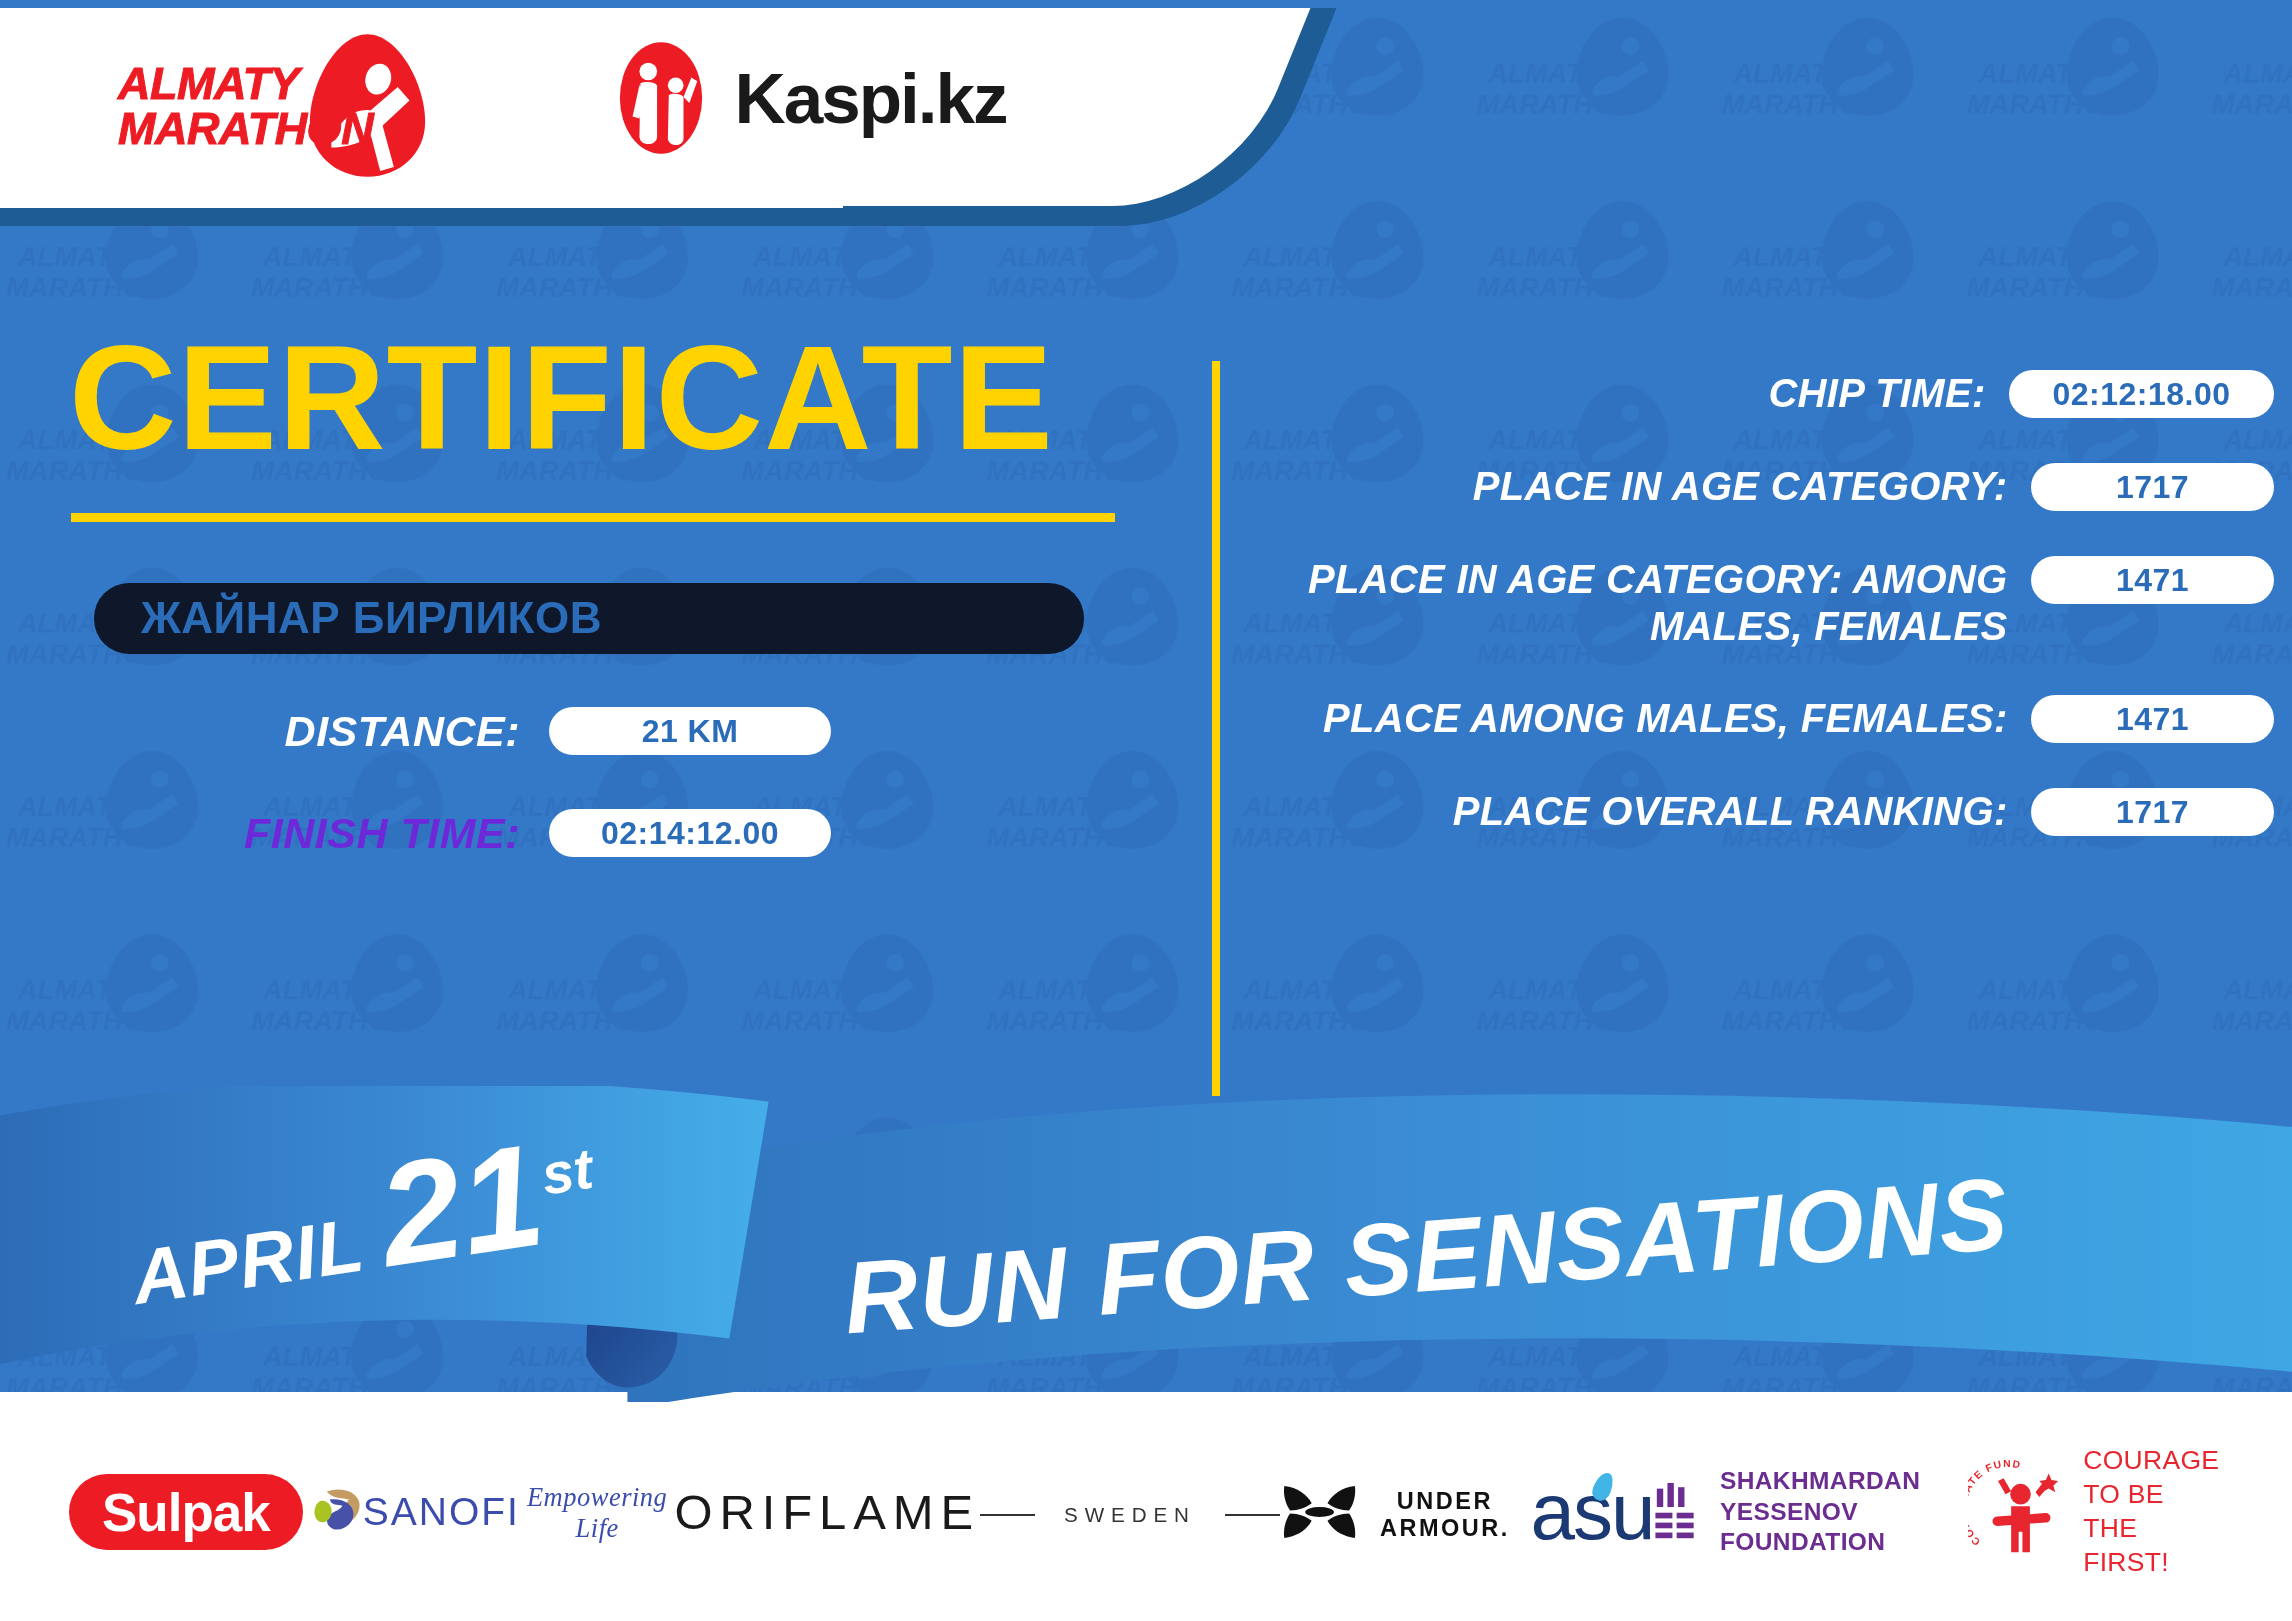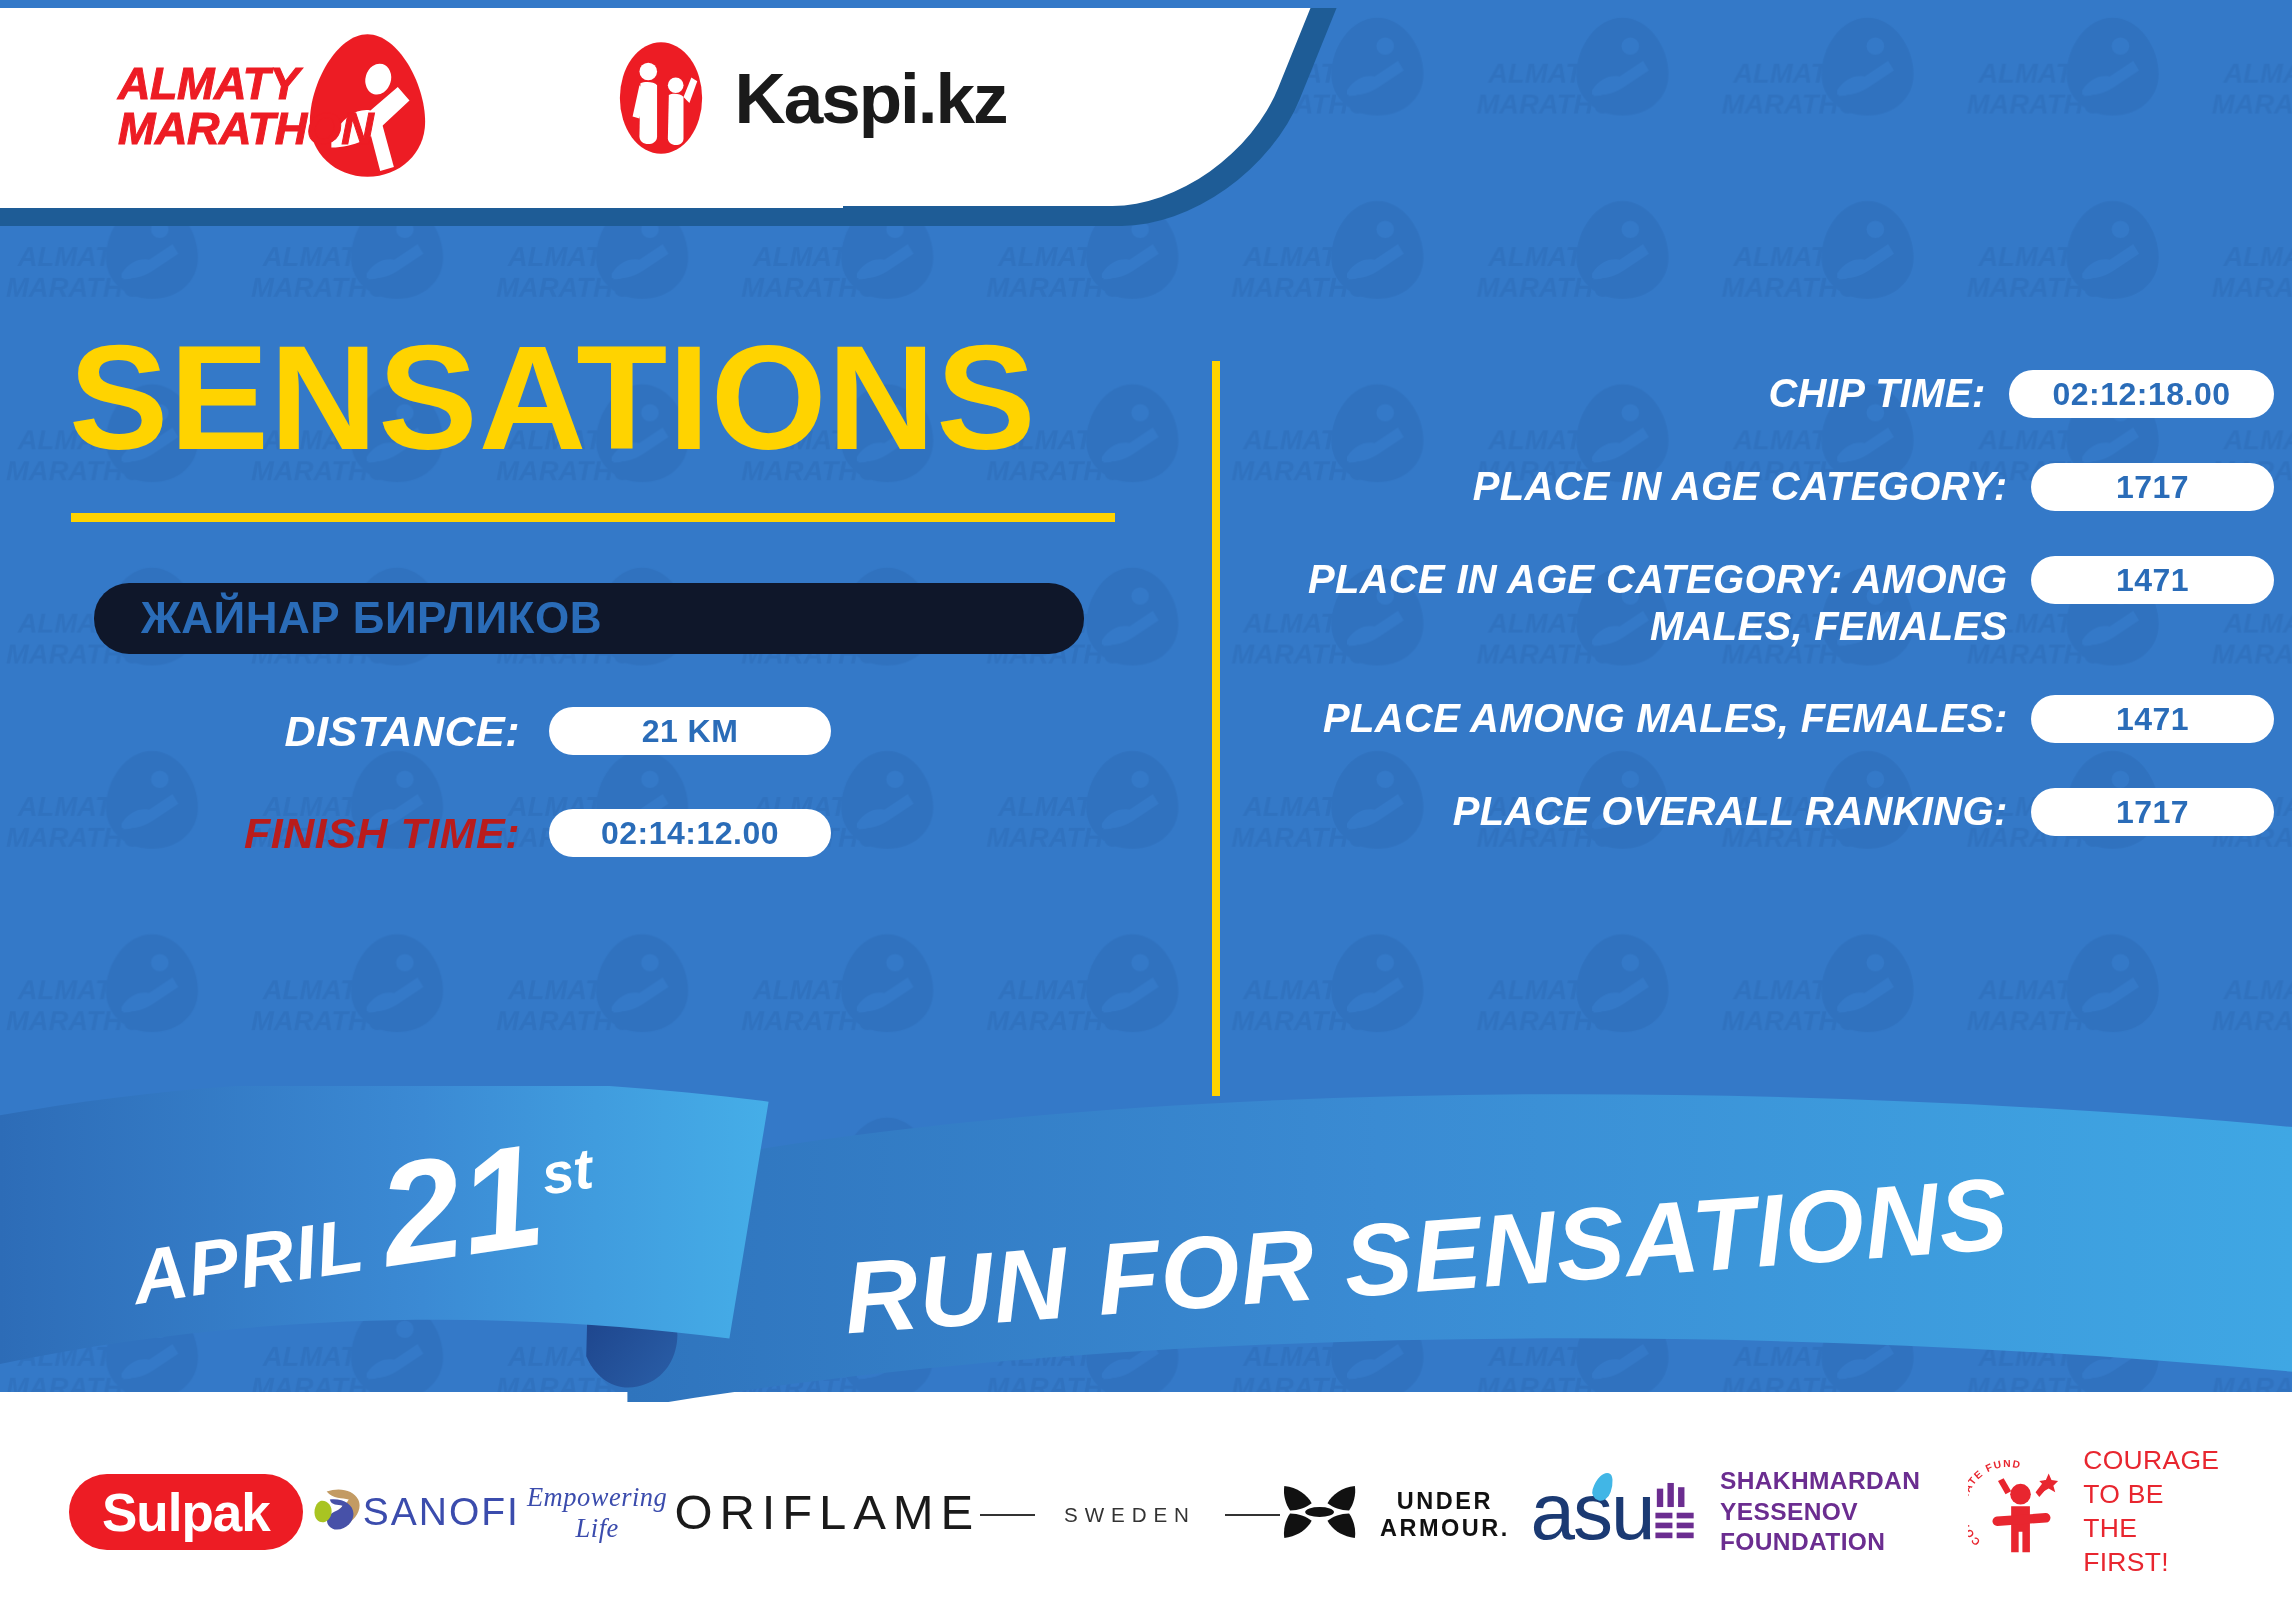--- a/index.html
+++ b/index.html
@@ -132,21 +132,21 @@
   .stat-left{
     display:flex; align-items:center; margin-top:53px;
   }
   .stat-left .lbl{
     width:549px; text-align:right; padding-right:29px;
     font-size:43px; font-weight:900; font-style:italic;
     letter-spacing:0.5px;
     font-family:"Liberation Sans", sans-serif;
   }
   .lbl-white{ color:#ffffff; }
-  .lbl-yellow{ color:#b91c1c; }
+  .lbl-yellow{ color:#6d28d9; }
   .val-pill{
     height:48px; border-radius:24.5px; background:#ffffff;
     display:flex; align-items:center; justify-content:center;
     color:#2a6cb8; font-weight:900; font-size:32px; letter-spacing:0.5px;
     font-family:"Liberation Sans", sans-serif;
   }
   .val-pill.w-left{ width:282px; }
 
   
   .v-divider{
@@ -325,21 +325,21 @@
           <circle cx="64" cy="46" r="8"></circle>
           <path d="M57 56 C60 54 69 54 72 58 L72 100 C72 105 68 107 64 107 C60 107 56 104 56 100 Z"></path>
           <path d="M72 58 L80 38 L86 42 L78 64 Z"></path>
         </g>
       </svg>
       <div class="kaspi-text">Kaspi.kz</div>
     </div>
   </div>
 
   <div class="left-col">
-    <div class="cert-title">SENSATIONS</div>
+    <div class="cert-title">CERTIFICATE</div>
     <div class="cert-rule"></div>
 
     <div class="name-pill">
       <span>ЖАЙНАР БИРЛИКОВ</span>
     </div>
 
     <div class="stat-left">
       <div class="lbl lbl-white">DISTANCE:</div>
       <div class="val-pill w-left">21 KM</div>
     </div>

